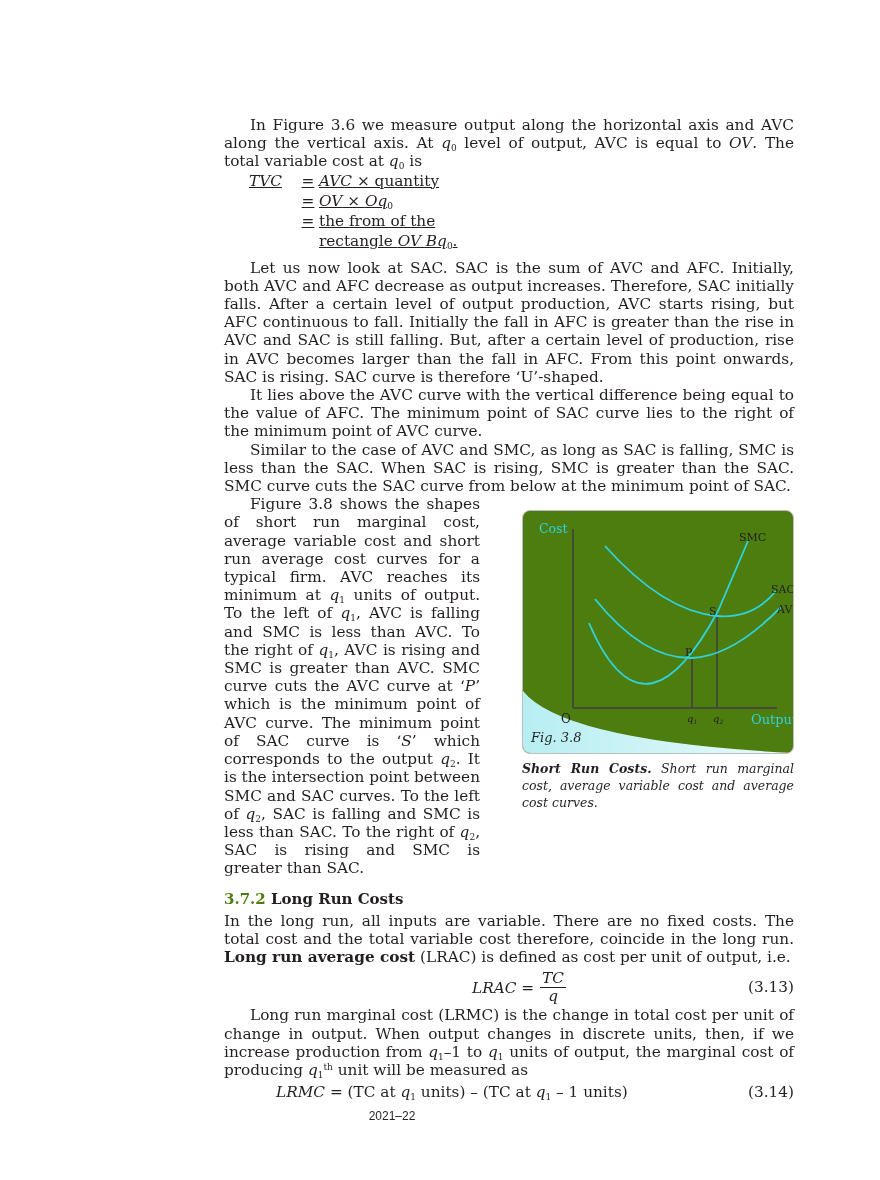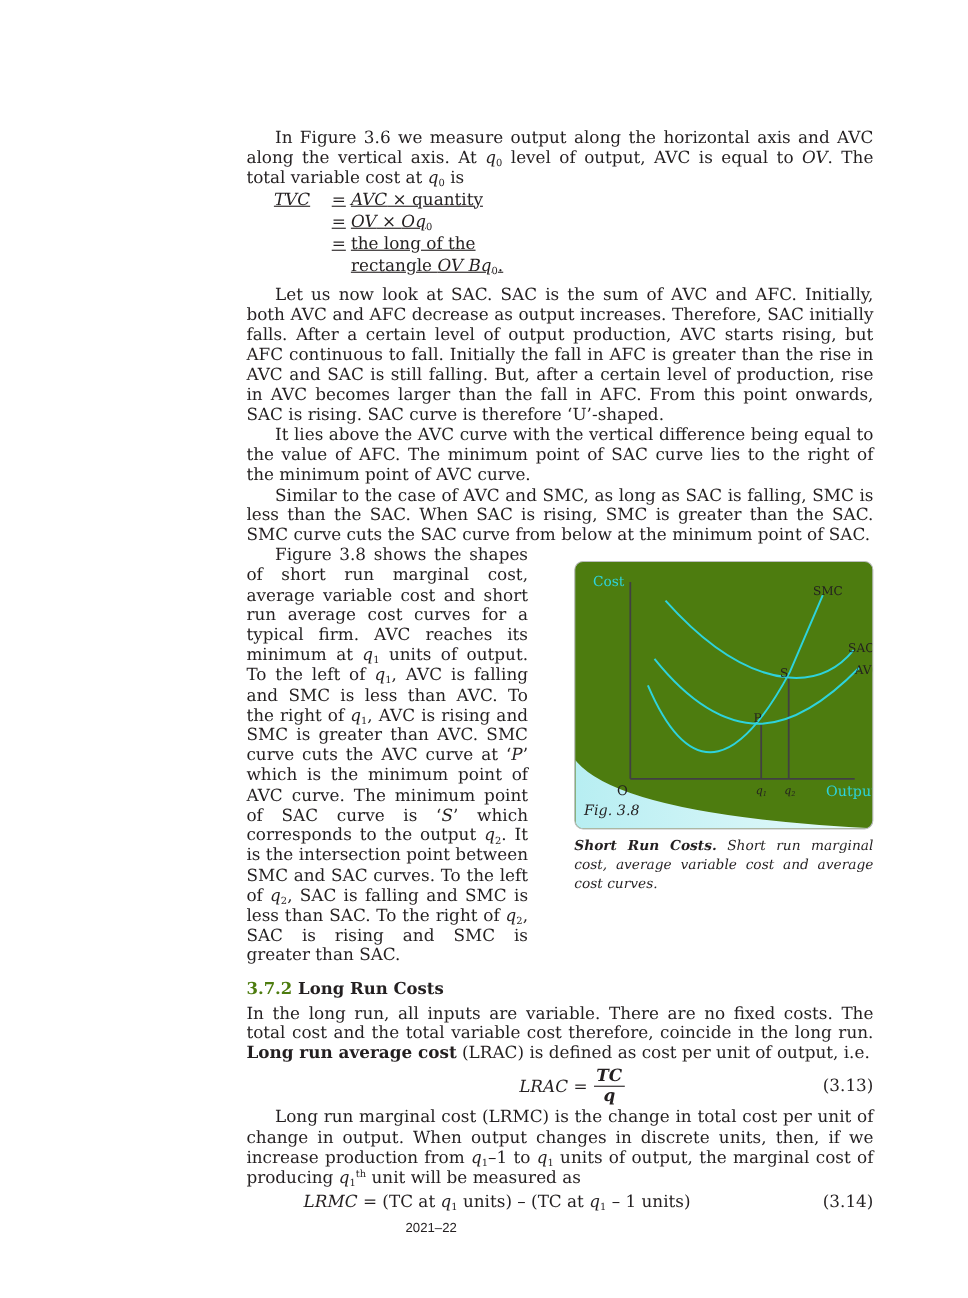--- a/index.html
+++ b/index.html
@@ -21,21 +21,21 @@
     .left-col { width: 256px; }
     .fig-col { width: 272px; margin-top: 15px; }
     .fig-box { position: relative; width: 270px; height: 242px; border: 1.5px solid #bcbec0; border-radius: 8px; overflow: hidden; background: #4d7c0f; }
     .fig-label { position: absolute; left: 8px; bottom: 6px; font-weight: normal; font-style: italic; font-size: 13px; font-family: "DejaVu Serif", serif; }
     .caption { font-size: 12.5px; line-height: 17px; font-style: italic; margin-top: 6px; text-align: justify; }
     .caption b { font-style: italic; }
     .section-head { margin-top: 12px; font-weight: bold; font-size: 15px; }
     .section-num { color: #4d7c0f; }
     .formula-row { position: relative; height: 40px; }
     .formula { position: absolute; left: 248px; top: 4px; display: flex; align-items: center; }
-    .frac { display: inline-flex; flex-direction: column; align-items: center; margin-left: 6px; font-style: italic; font-weight: bold; }
+    .frac { display: inline-flex; flex-direction: column; align-items: center; margin-left: 6px; font-style: italic; }
     .frac .num { border-bottom: 1px solid #231f20; padding: 0 2px; line-height: 17px; }
     .frac .den { line-height: 17px; }
     .eqnum { position: absolute; right: 0; top: 12px; }
     .formula2-row { position: relative; height: 22px; margin-top: 2px; }
     .formula2 { position: absolute; left: 52px; top: 2px; }
     .footer { position: absolute; left: 0; width: 784px; top: 1109px; text-align: center; font-family: "Liberation Sans", "DejaVu Sans", sans-serif; font-size: 12px; }
   </style>
 </head>
 <body>
 
@@ -50,21 +50,21 @@
       <span class="eq-rhs"><span class="it">AVC</span> × quantity</span>
     </div>
     <div class="eq-row">
       <span class="eq-lhs"></span>
       <span class="eq-op">=</span>
       <span class="eq-rhs"><span class="it">OV</span> × <span class="it">Oq</span><sub>0</sub></span>
     </div>
     <div class="eq-row">
       <span class="eq-lhs"></span>
       <span class="eq-op">=</span>
-      <span class="eq-rhs">the long of the</span>
+      <span class="eq-rhs">the from of the</span>
     </div>
     <div class="eq-row">
       <span class="eq-lhs"></span>
       <span class="eq-op"></span>
       <span class="eq-rhs">rectangle <span class="it">OV Bq</span><sub>0</sub>.</span>
     </div>
   </div>
 
   <p class="indent para-gap">Let us now look at SAC. SAC is the sum of AVC and AFC. Initially, both AVC and AFC decrease as output increases. Therefore, SAC initially falls. After a certain level of output production, AVC starts rising, but AFC continuous to fall. Initially the fall in AFC is greater than the rise in AVC and SAC is still falling. But, after a certain level of production, rise in AVC becomes larger than  the fall in AFC. From this point onwards, SAC is rising. SAC curve is therefore ‘U’-shaped.</p>
   <p class="indent">It lies above the AVC curve with the vertical difference being equal to the value of AFC. The minimum point of SAC curve lies to the right of the minimum point of AVC curve.</p>

